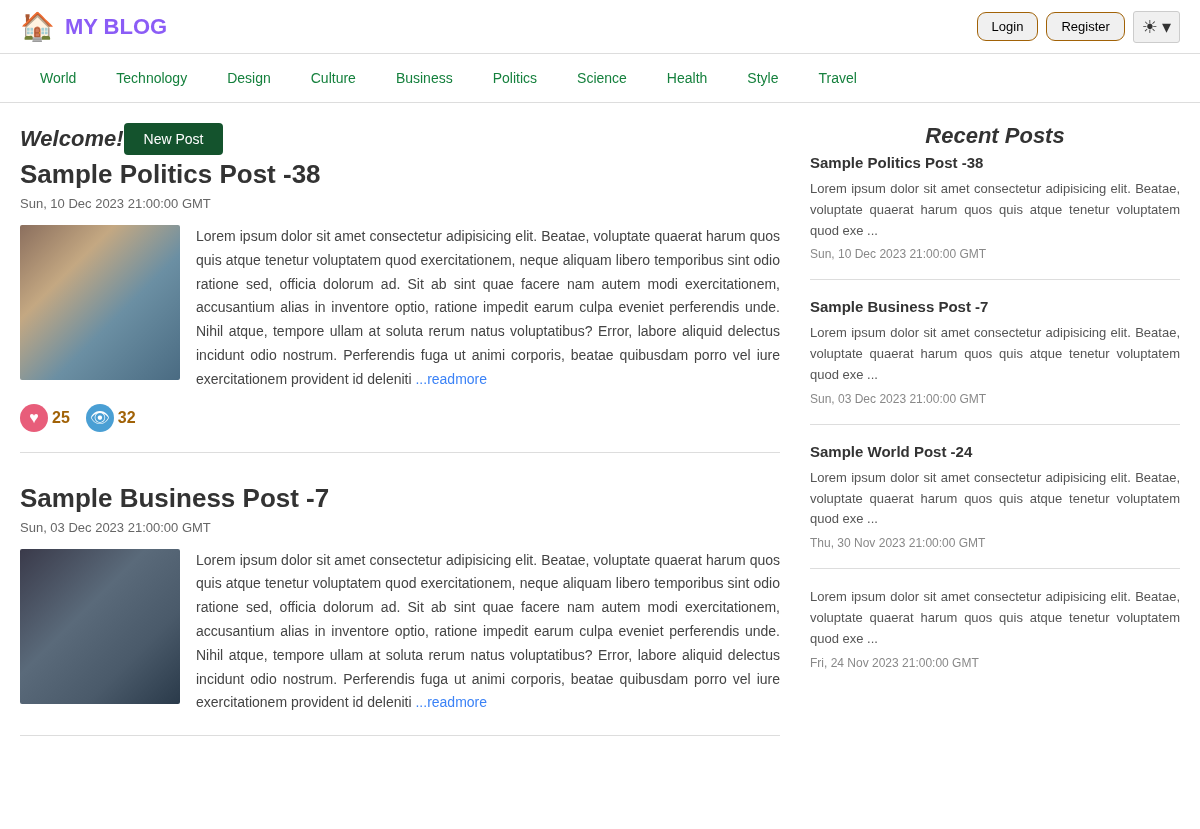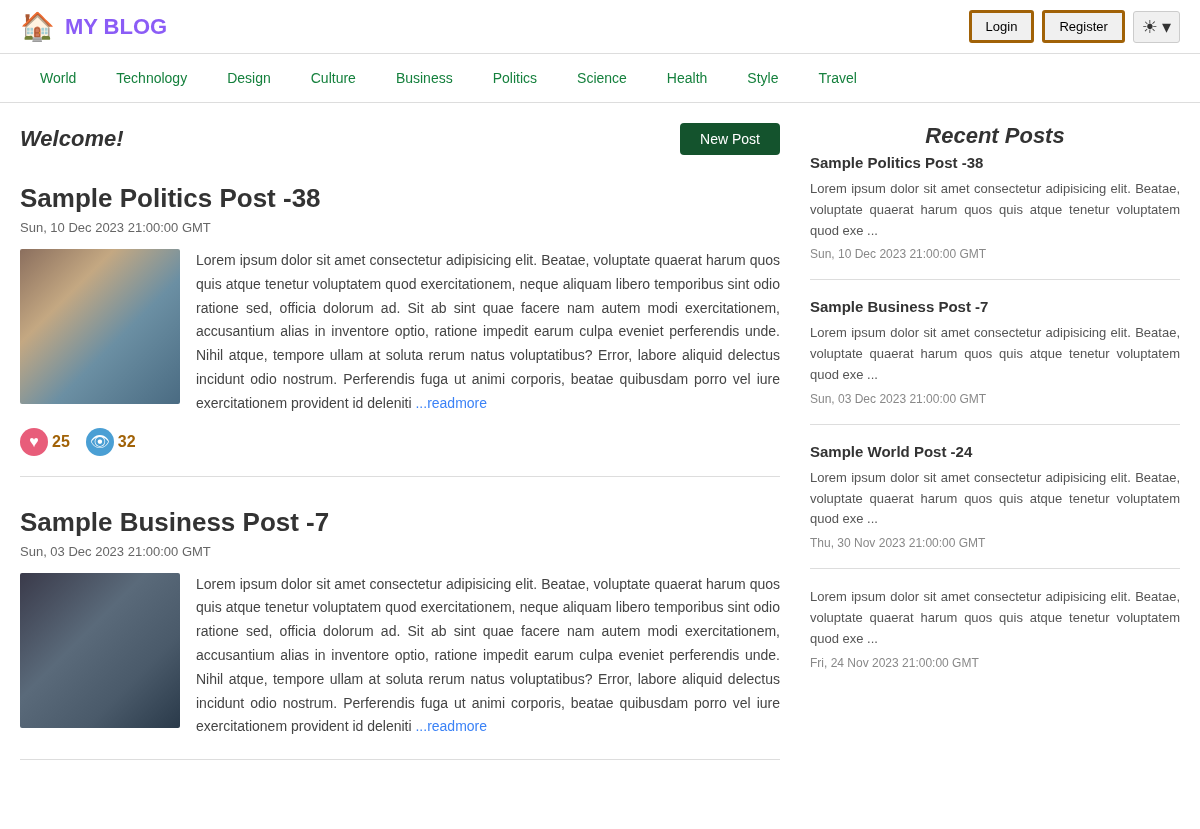--- a/index.html
+++ b/index.html
@@ -23,25 +23,25 @@
       font-weight: bold;
       color: #8b5cf6;
     }
     .header-right {
       display: flex;
       align-items: center;
       gap: 8px;
     }
     .btn-login, .btn-register {
       padding: 6px 14px;
-      border: 3px solid #a16207;
+      border: 1px solid #a16207;
       background: #f0f0f0;
       cursor: pointer;
       font-size: 13px;
-      border-radius: 3px;
+      border-radius: 9px;
     }
     .theme-toggle {
       display: flex;
       align-items: center;
       gap: 4px;
       cursor: pointer;
       font-size: 18px;
       padding: 4px 8px;
       border: 1px solid #ccc;
       border-radius: 3px;
@@ -79,22 +79,21 @@
     }
     .sidebar {
       width: 370px;
       flex-shrink: 0;
     }
 
     
     .welcome-bar {
       display: flex;
       align-items: center;
-      justify-content: space-between;
-      margin-bottom: 28px;
+      margin-bottom: 4px;
     }
     .welcome-text {
       font-size: 22px;
       font-weight: bold;
       font-style: italic;
     }
     .btn-new-post {
       padding: 8px 20px;
       background: #14532d;
       color: #fff;

